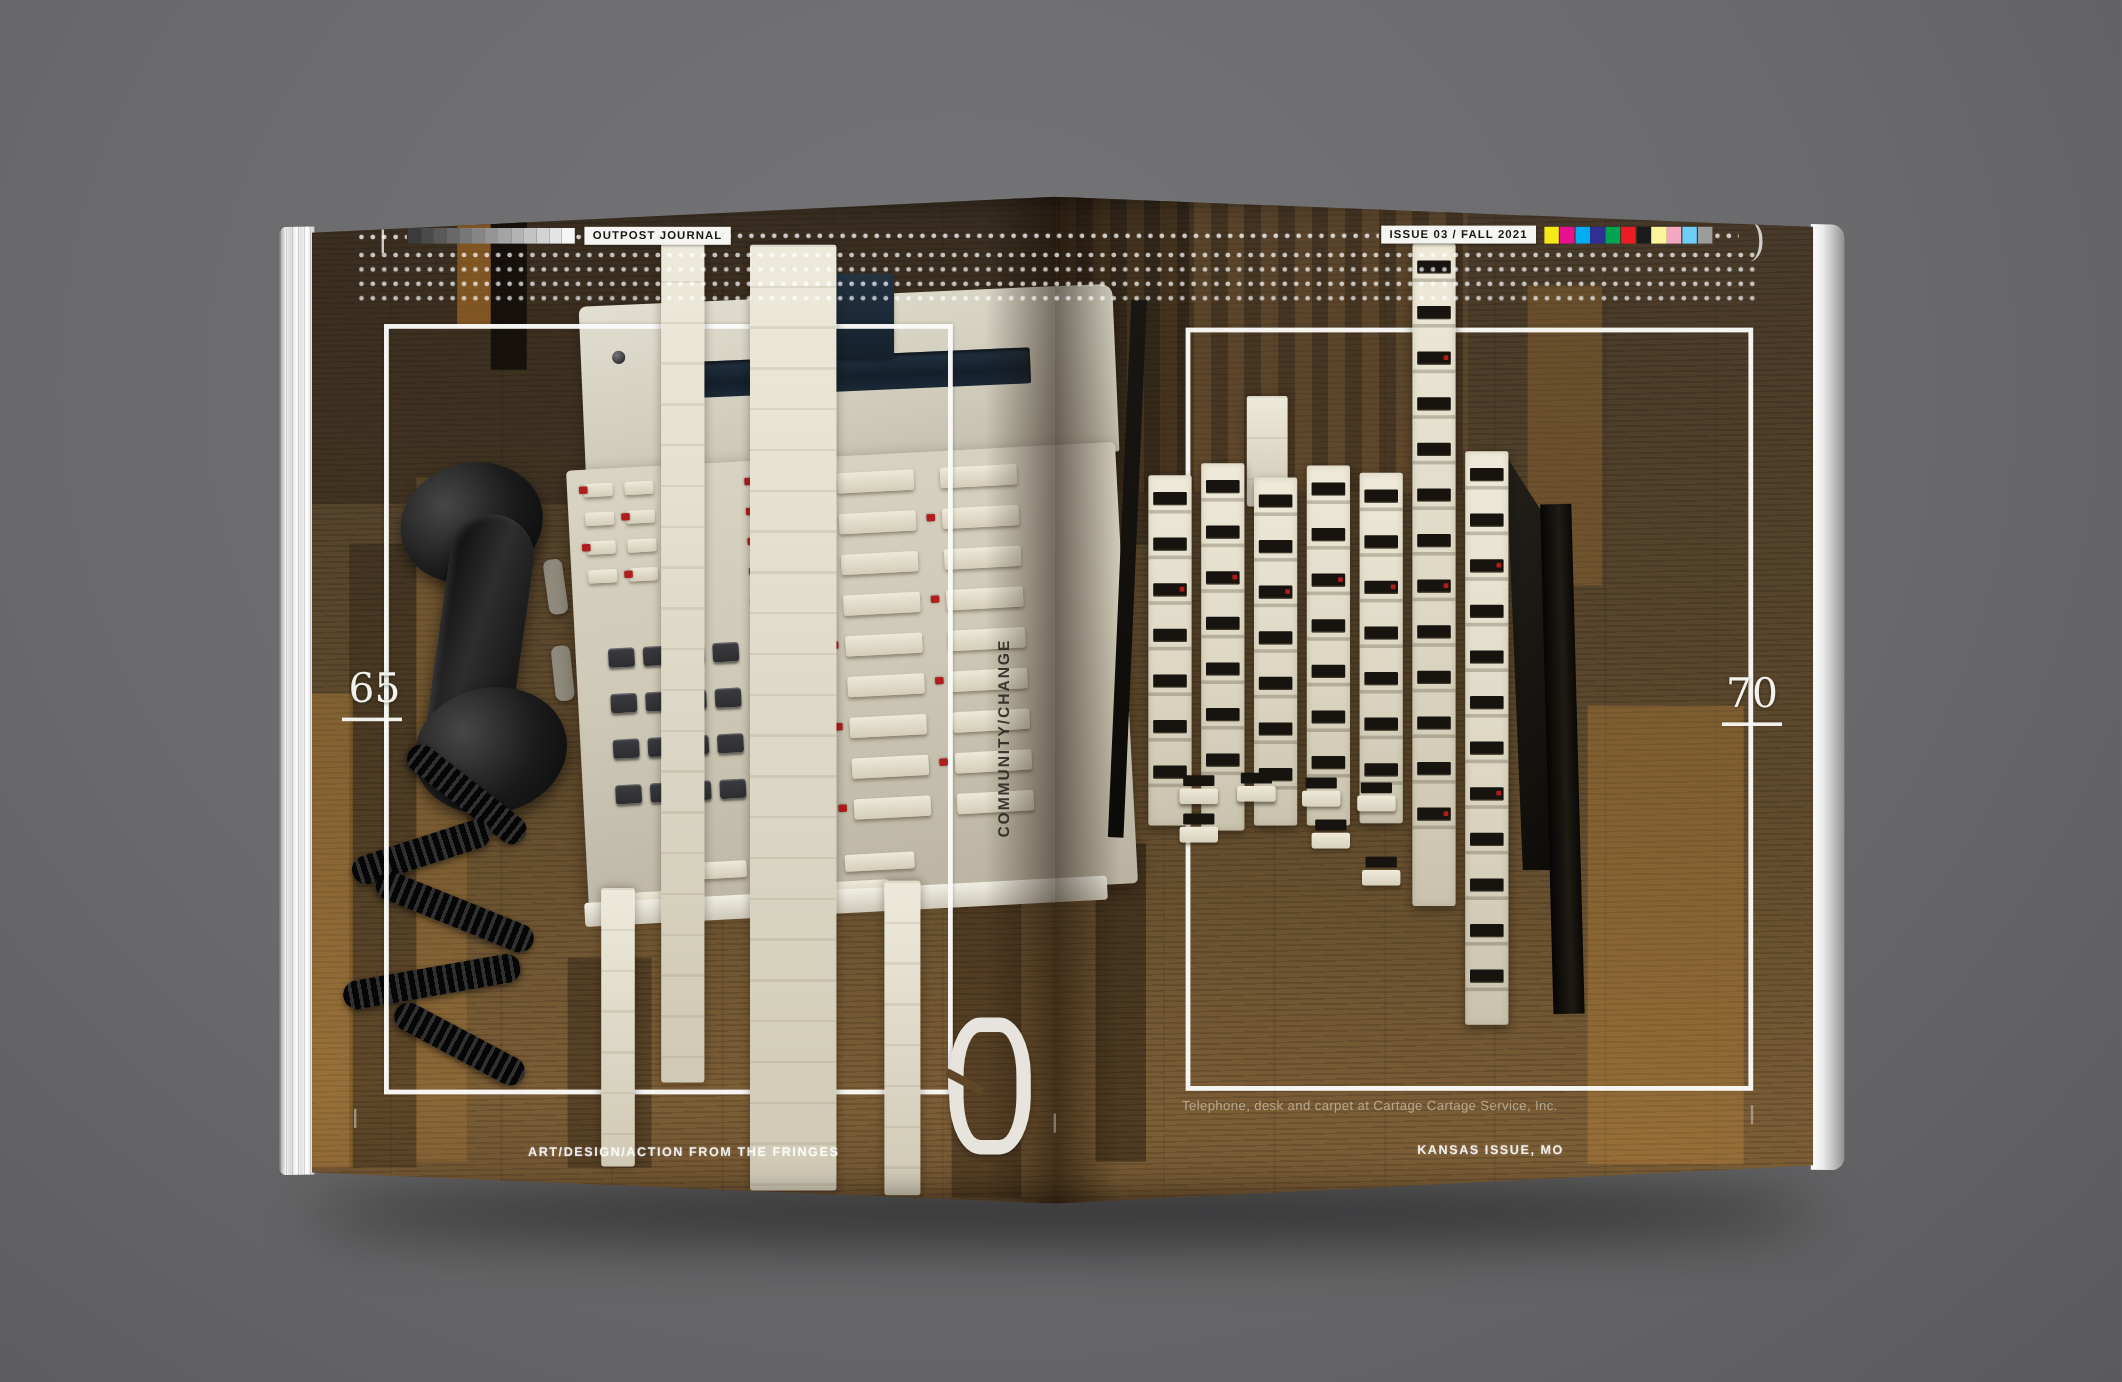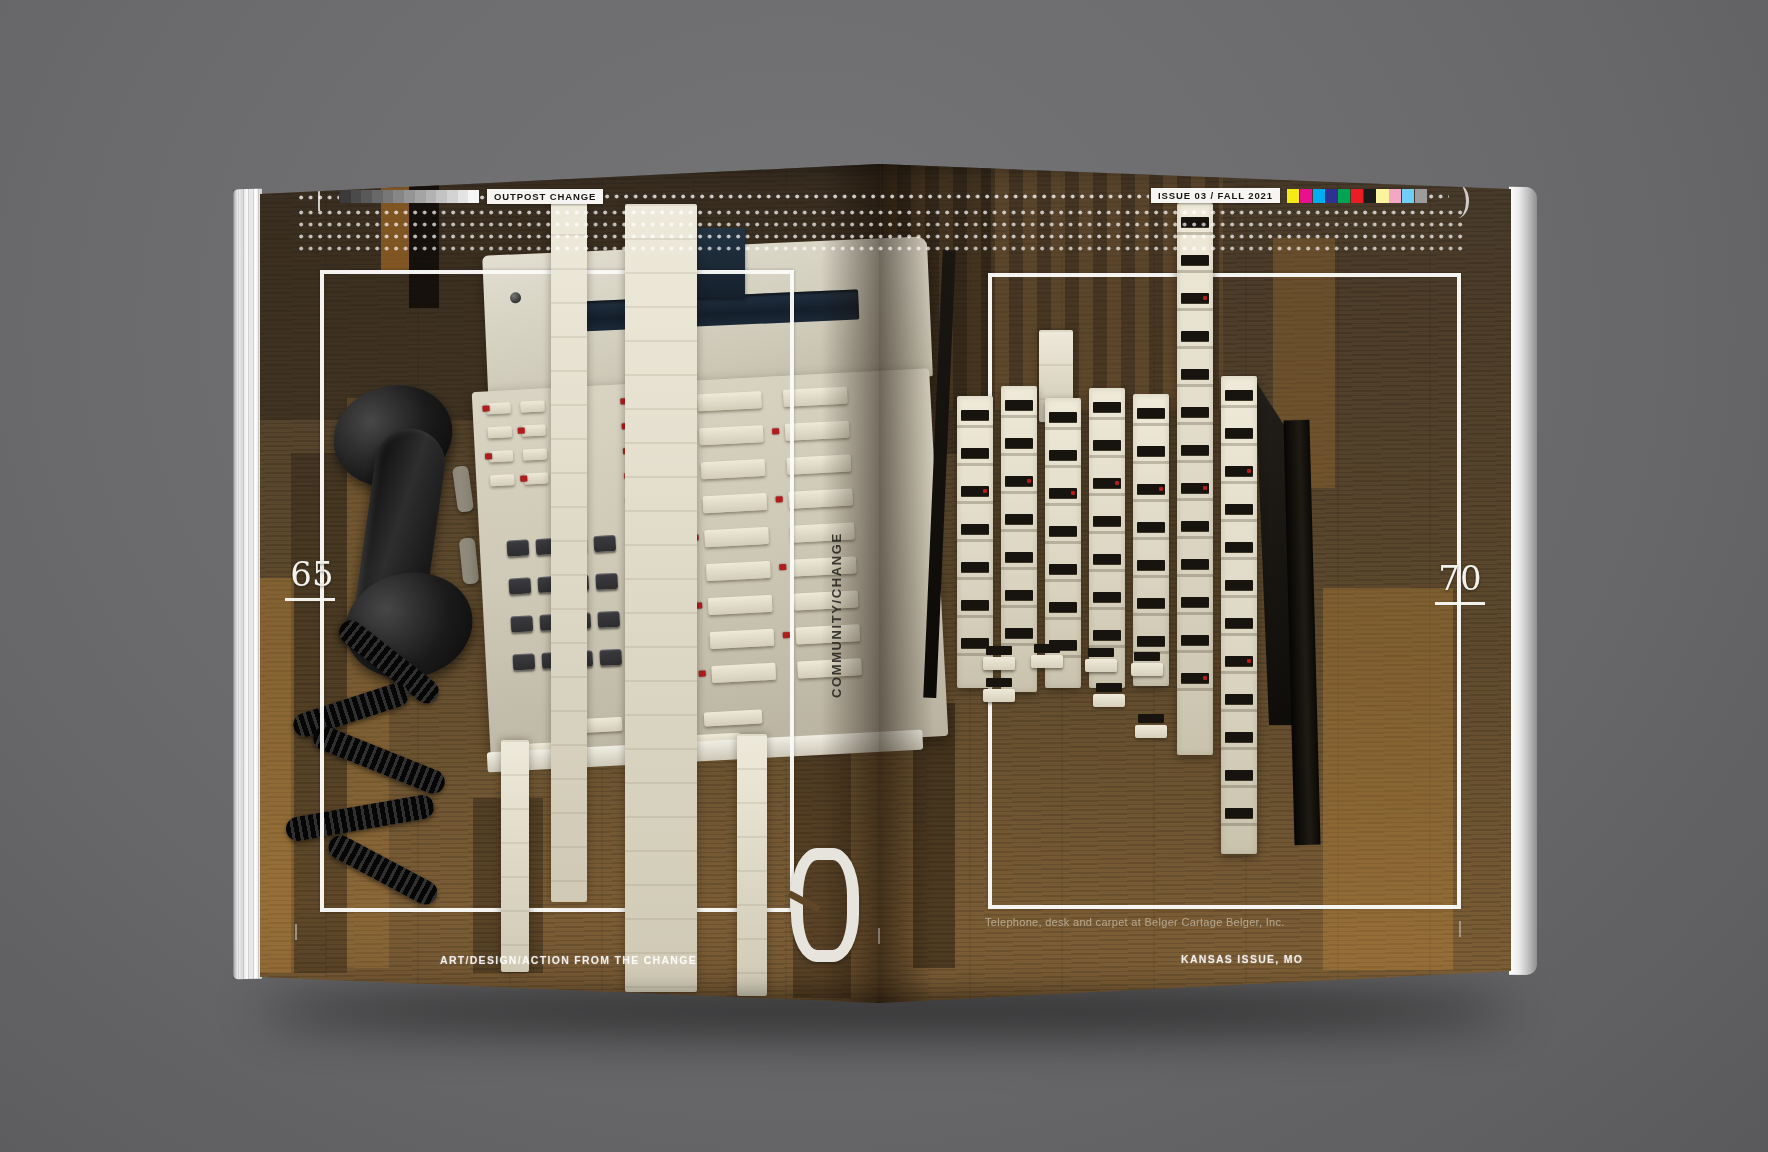--- a/index.html
+++ b/index.html
@@ -440,21 +440,21 @@
           <div style="background: rgb(119, 119, 119);"></div>
           <div style="background: rgb(134, 134, 134);"></div>
           <div style="background: rgb(149, 149, 149);"></div>
           <div style="background: rgb(164, 164, 164);"></div>
           <div style="background: rgb(179, 179, 179);"></div>
           <div style="background: rgb(195, 195, 195);"></div>
           <div style="background: rgb(211, 211, 211);"></div>
           <div style="background: rgb(228, 228, 228);"></div>
           <div style="background: rgb(246, 246, 246);"></div>
         </div>
-      <div class="hdr-box" style="left:254px;top:31px;">OUTPOST CHANGE</div>
+      <div class="hdr-box" style="left:254px;top:31px;">OUTPOST JOURNAL</div>
       <div class="hdr-box" style="left:918px;top:30px;">ISSUE 03 / FALL 2021</div>
       <div class="colorbar" id="colorbar">
           <div style="background: rgb(245, 233, 24);"></div>
           <div style="background: rgb(232, 16, 143);"></div>
           <div style="background: rgb(0, 173, 238);"></div>
           <div style="background: rgb(46, 49, 146);"></div>
           <div style="background: rgb(0, 165, 81);"></div>
           <div style="background: rgb(236, 28, 36);"></div>
           <div style="background: rgb(27, 27, 27);"></div>
           <div style="background: rgb(251, 244, 156);"></div>
@@ -466,21 +466,21 @@
 
       <div class="pagenum" style="left:52px;top:396px;">65</div>
       <div class="pagenum-rule" style="left:52px;top:440px;width:50px;"></div>
       <div class="pagenum" style="left:1200px;top:400px;">70</div>
       <div class="pagenum-rule" style="left:1202px;top:444px;width:50px;"></div>
 
       <div class="spine-text" style="left:596px;top:378px;height:162px;">COMMUNITY/CHANGE</div>
       <div class="big-zero" aria-label="0">
         <div class="notch"></div>
       </div>
-      <div class="caption" style="left:752px;top:758px;">Telephone, desk and carpet at Belger Cartage Belger, Inc.</div>
-      <div class="footer-text" style="left:207px;top:796px;">ART/DESIGN/ACTION FROM THE CHANGE</div>
+      <div class="caption" style="left:752px;top:758px;">Telephone, desk and carpet at Cartage Cartage Service, Inc.</div>
+      <div class="footer-text" style="left:207px;top:796px;">ART/DESIGN/ACTION FROM THE FRINGES</div>
       <div class="footer-text" style="left:948px;top:795px;">KANSAS ISSUE, MO</div>
       <div class="tick-v" style="left:62px;top:766px;height:16px;opacity:.55;"></div>
       <div class="tick-v" style="left:645px;top:770px;height:16px;opacity:.45;"></div>
       <div class="tick-v" style="left:1226px;top:763px;height:16px;opacity:.5;"></div>
     </div>
   </div>
 </div>
 
 </body></html>

